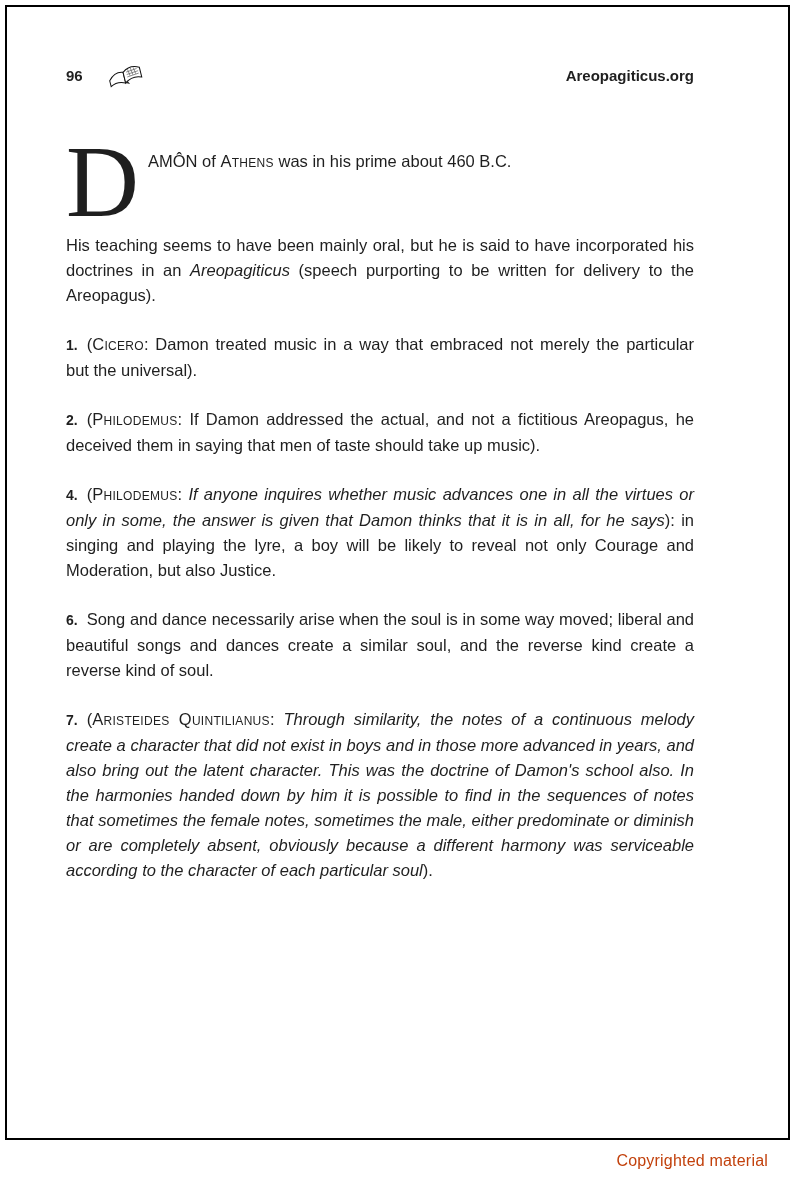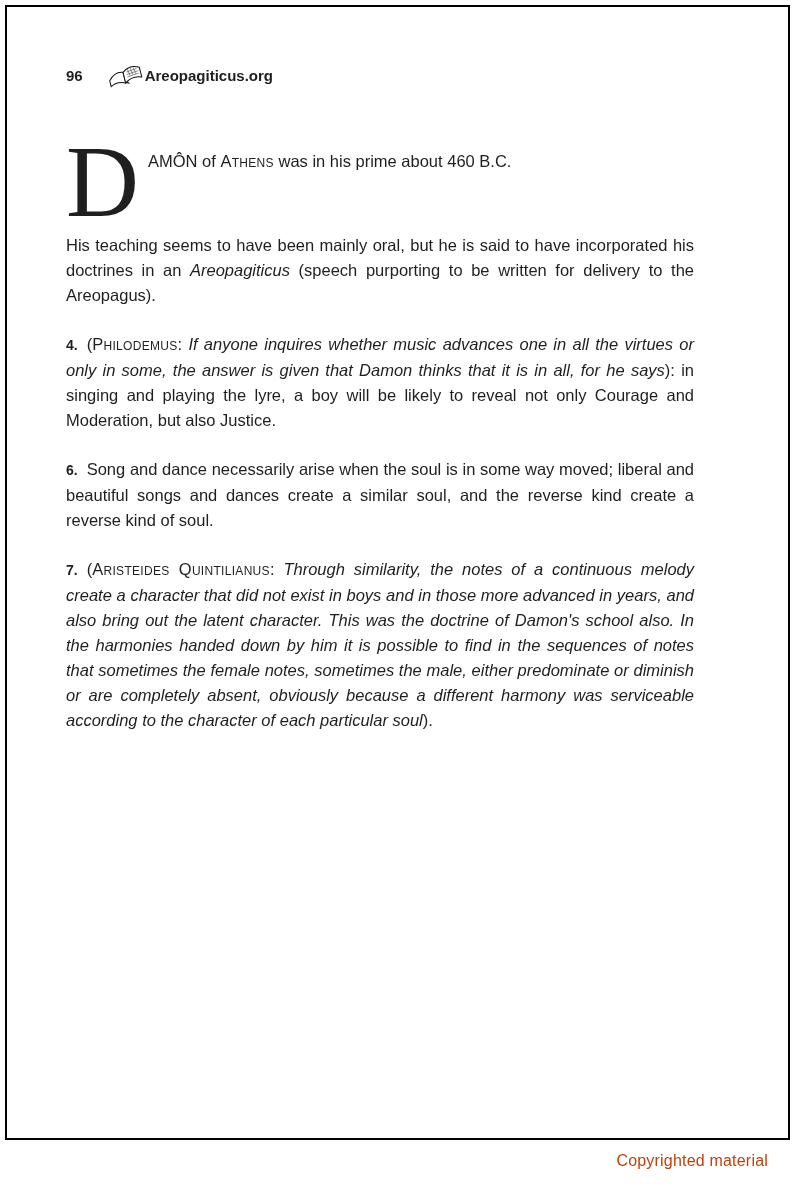--- a/index.html
+++ b/index.html
@@ -17,21 +17,21 @@
     border: 2px solid #000;
     box-sizing: border-box;
     pointer-events: none;
   }
   .content {
     position: absolute; left: 66px; top: 0;
     width: 628px;
   }
   .header {
     margin-top: 60px;
-    display: flex; align-items: center; 
+    display: flex; align-items: center; justify-content: space-between;
     font-weight: bold; font-size: 15px;
   }
   .header-left { display: flex; align-items: center; gap: 22px; }
   .book-icon svg { display: block; }
   .title {
     margin-top: 70px;
     text-align: center;
     font-family: "Liberation Serif", serif;
     font-weight: bold;
     font-size: 27px;
@@ -110,20 +110,22 @@
     </div>
 
 
     <div class="lead">
       <span class="dropcap">D</span>
       <span class="lead-text"><span class="seg-normal">AMÔN of </span><span class="seg-smallcaps">Athens</span><span class="seg-normal"> was in his prime about 460 B.C.</span></span>
     </div>
 
     <div id="passages">
         <p class="para first"><span class="seg-normal">His teaching seems to have been mainly oral, but he is said to have incorporated his doctrines in an </span><span class="seg-italic">Areopagiticus</span><span class="seg-normal"> (speech purporting to be written for delivery to the Areopagus).</span></p>
+        <p class="para"><span class="num">1.</span><span class="seg-normal">(</span><span class="seg-smallcaps">Cicero</span><span class="seg-normal">: Damon treated music in a way that embraced not merely the particular but the universal).</span></p>
+        <p class="para"><span class="num">2.</span><span class="seg-normal">(</span><span class="seg-smallcaps">Philodemus</span><span class="seg-normal">: If Damon addressed the actual, and not a fictitious Areopagus, he deceived them in saying that men of taste should take up music).</span></p>
         <p class="para"><span class="num">4.</span><span class="seg-normal">(</span><span class="seg-smallcaps">Philodemus</span><span class="seg-normal">: </span><span class="seg-italic">If anyone inquires whether music advances one in all the virtues or only in some, the answer is given that Damon thinks that it is in all, for he says</span><span class="seg-normal">): in singing and playing the lyre, a boy will be likely to reveal not only Courage and Moderation, but also Justice.</span></p>
         <p class="para"><span class="num">6.</span><span class="seg-normal">Song and dance necessarily arise when the soul is in some way moved; liberal and beautiful songs and dances create a similar soul, and the reverse kind create a reverse kind of soul.</span></p>
         <p class="para"><span class="num">7.</span><span class="seg-normal">(</span><span class="seg-smallcaps">Aristeides Quintilianus</span><span class="seg-normal">: </span><span class="seg-italic">Through similarity, the notes of a continuous melody create a character that did not exist in boys and in those more advanced in years, and also bring out the latent character. This was the doctrine of Damon's school also. In the harmonies handed down by him it is possible to find in the sequences of notes that sometimes the female notes, sometimes the male, either predominate or diminish or are completely absent, obviously because a different harmony was serviceable according to the character of each particular soul</span><span class="seg-normal">).</span></p>
       </div>
 
   </div>
 
   <div class="copyright">Copyrighted material</div>
 </div>
 

